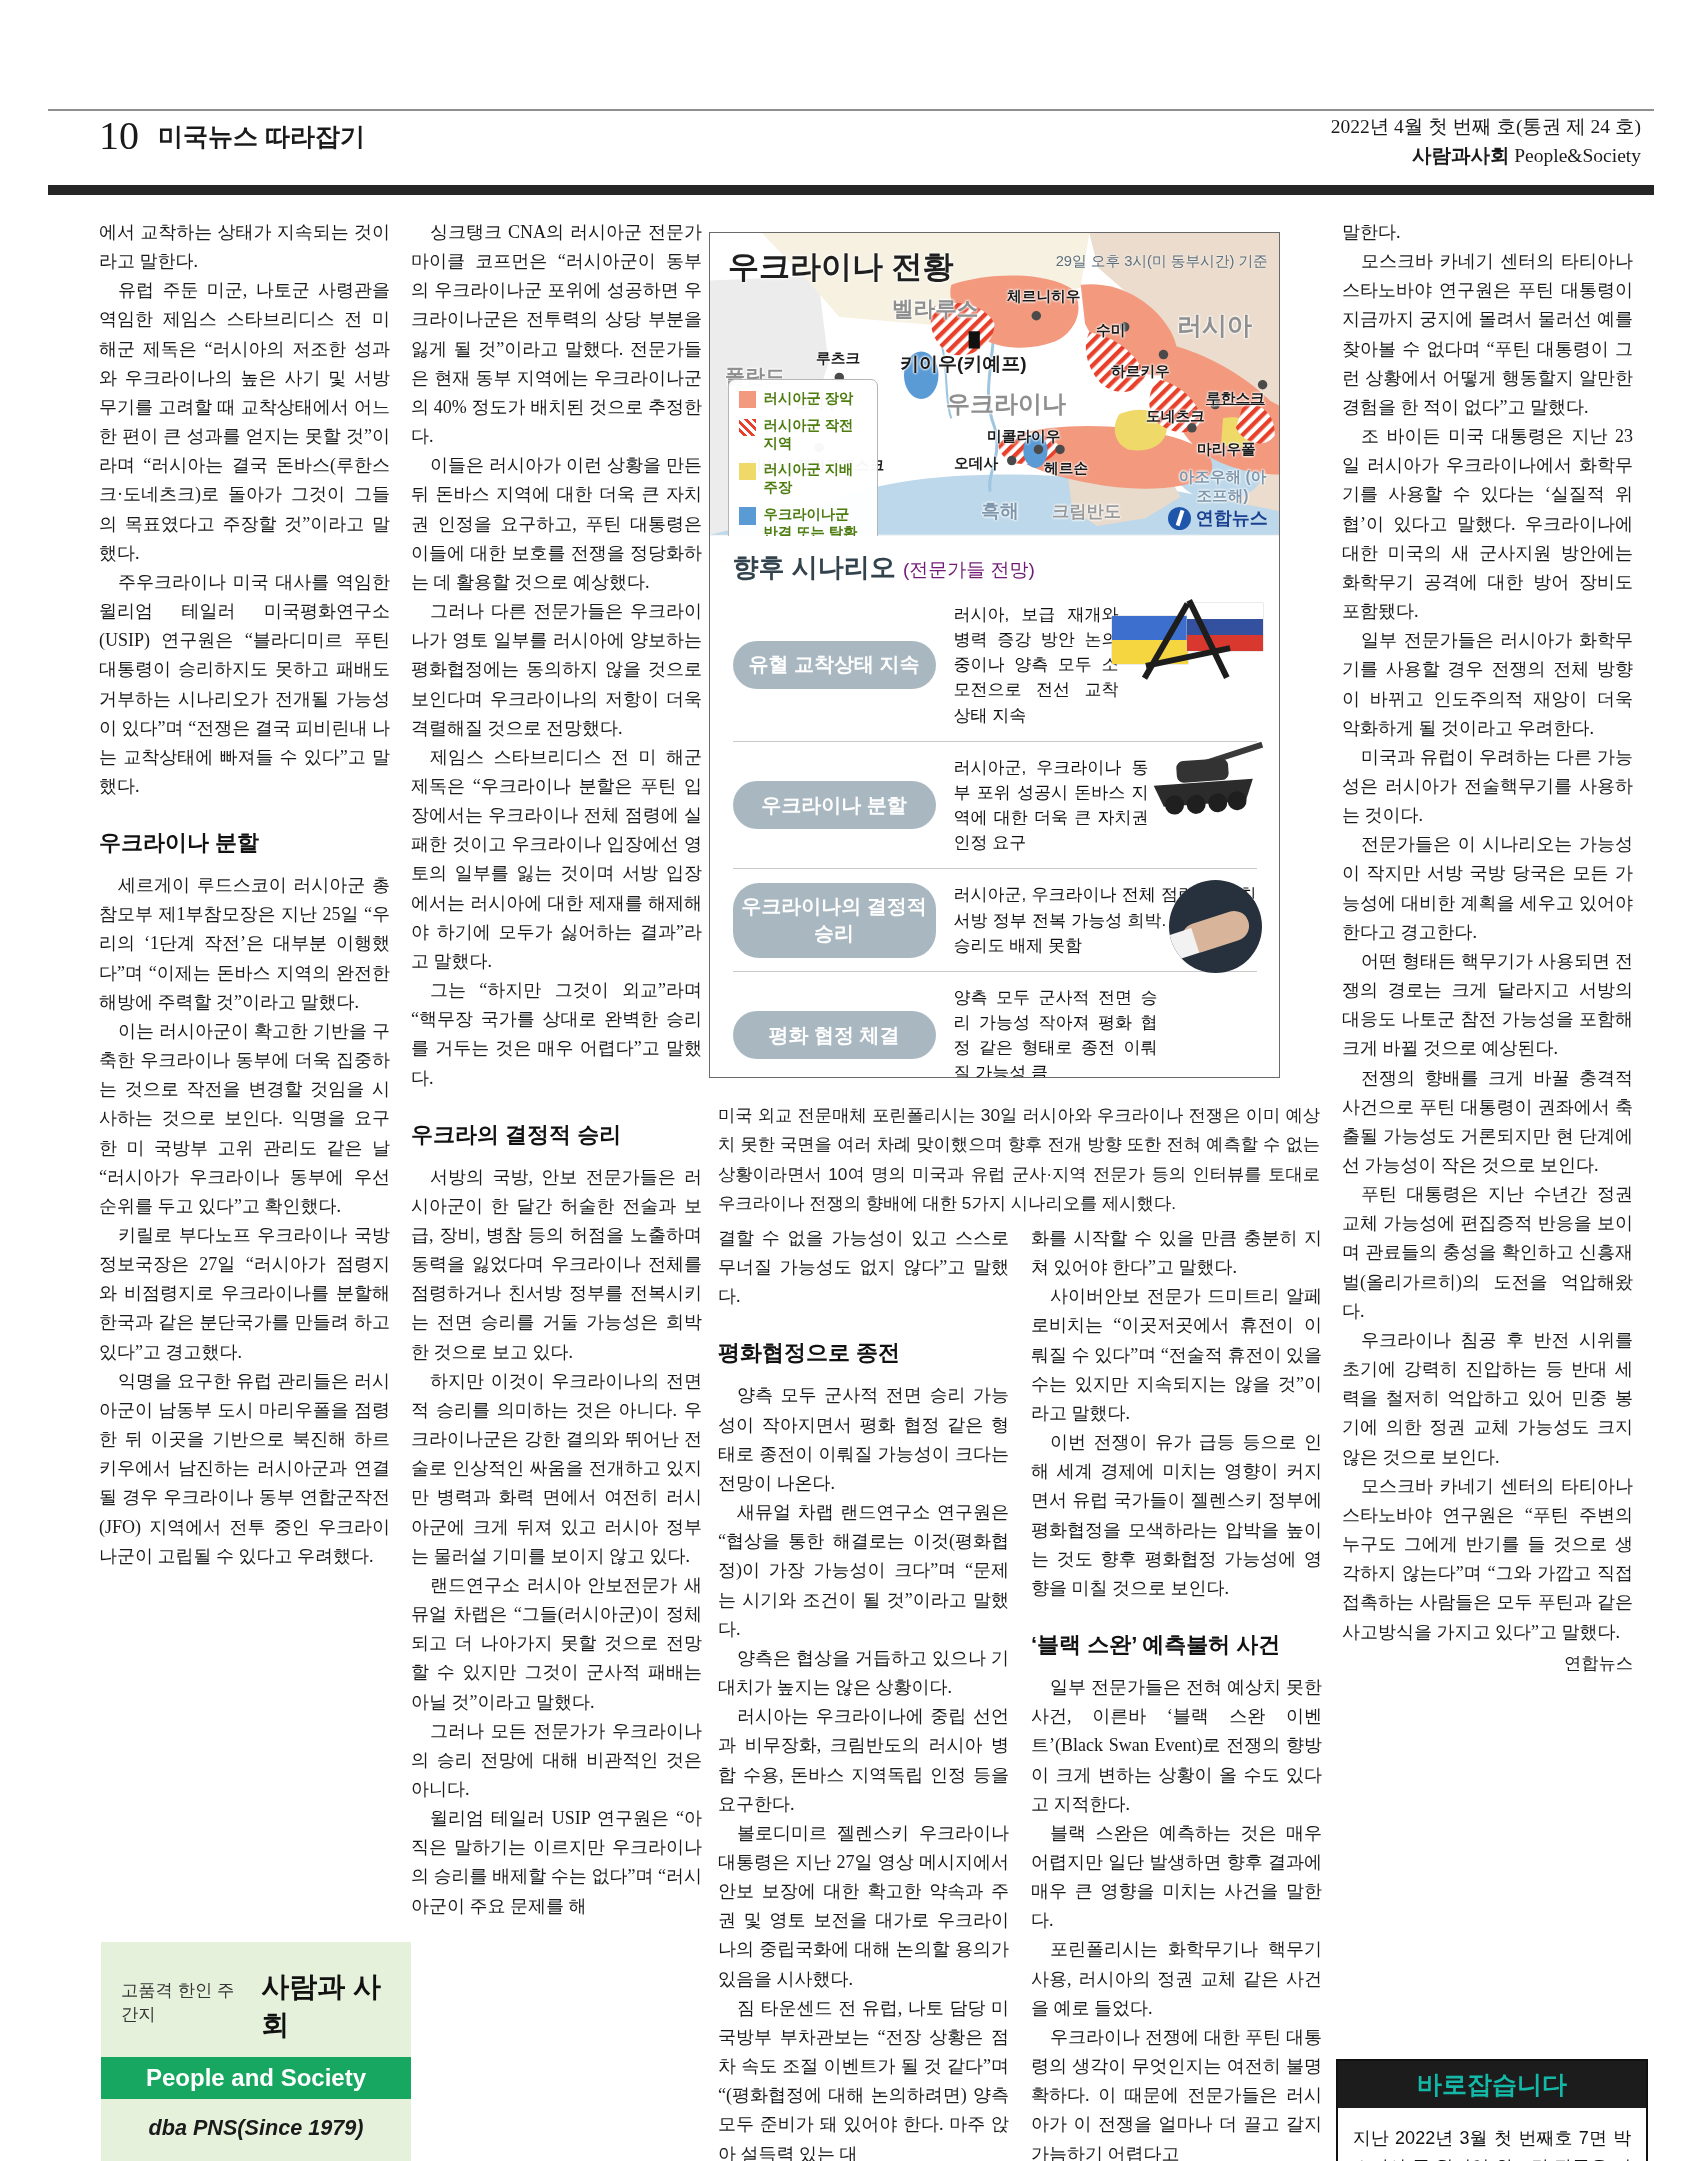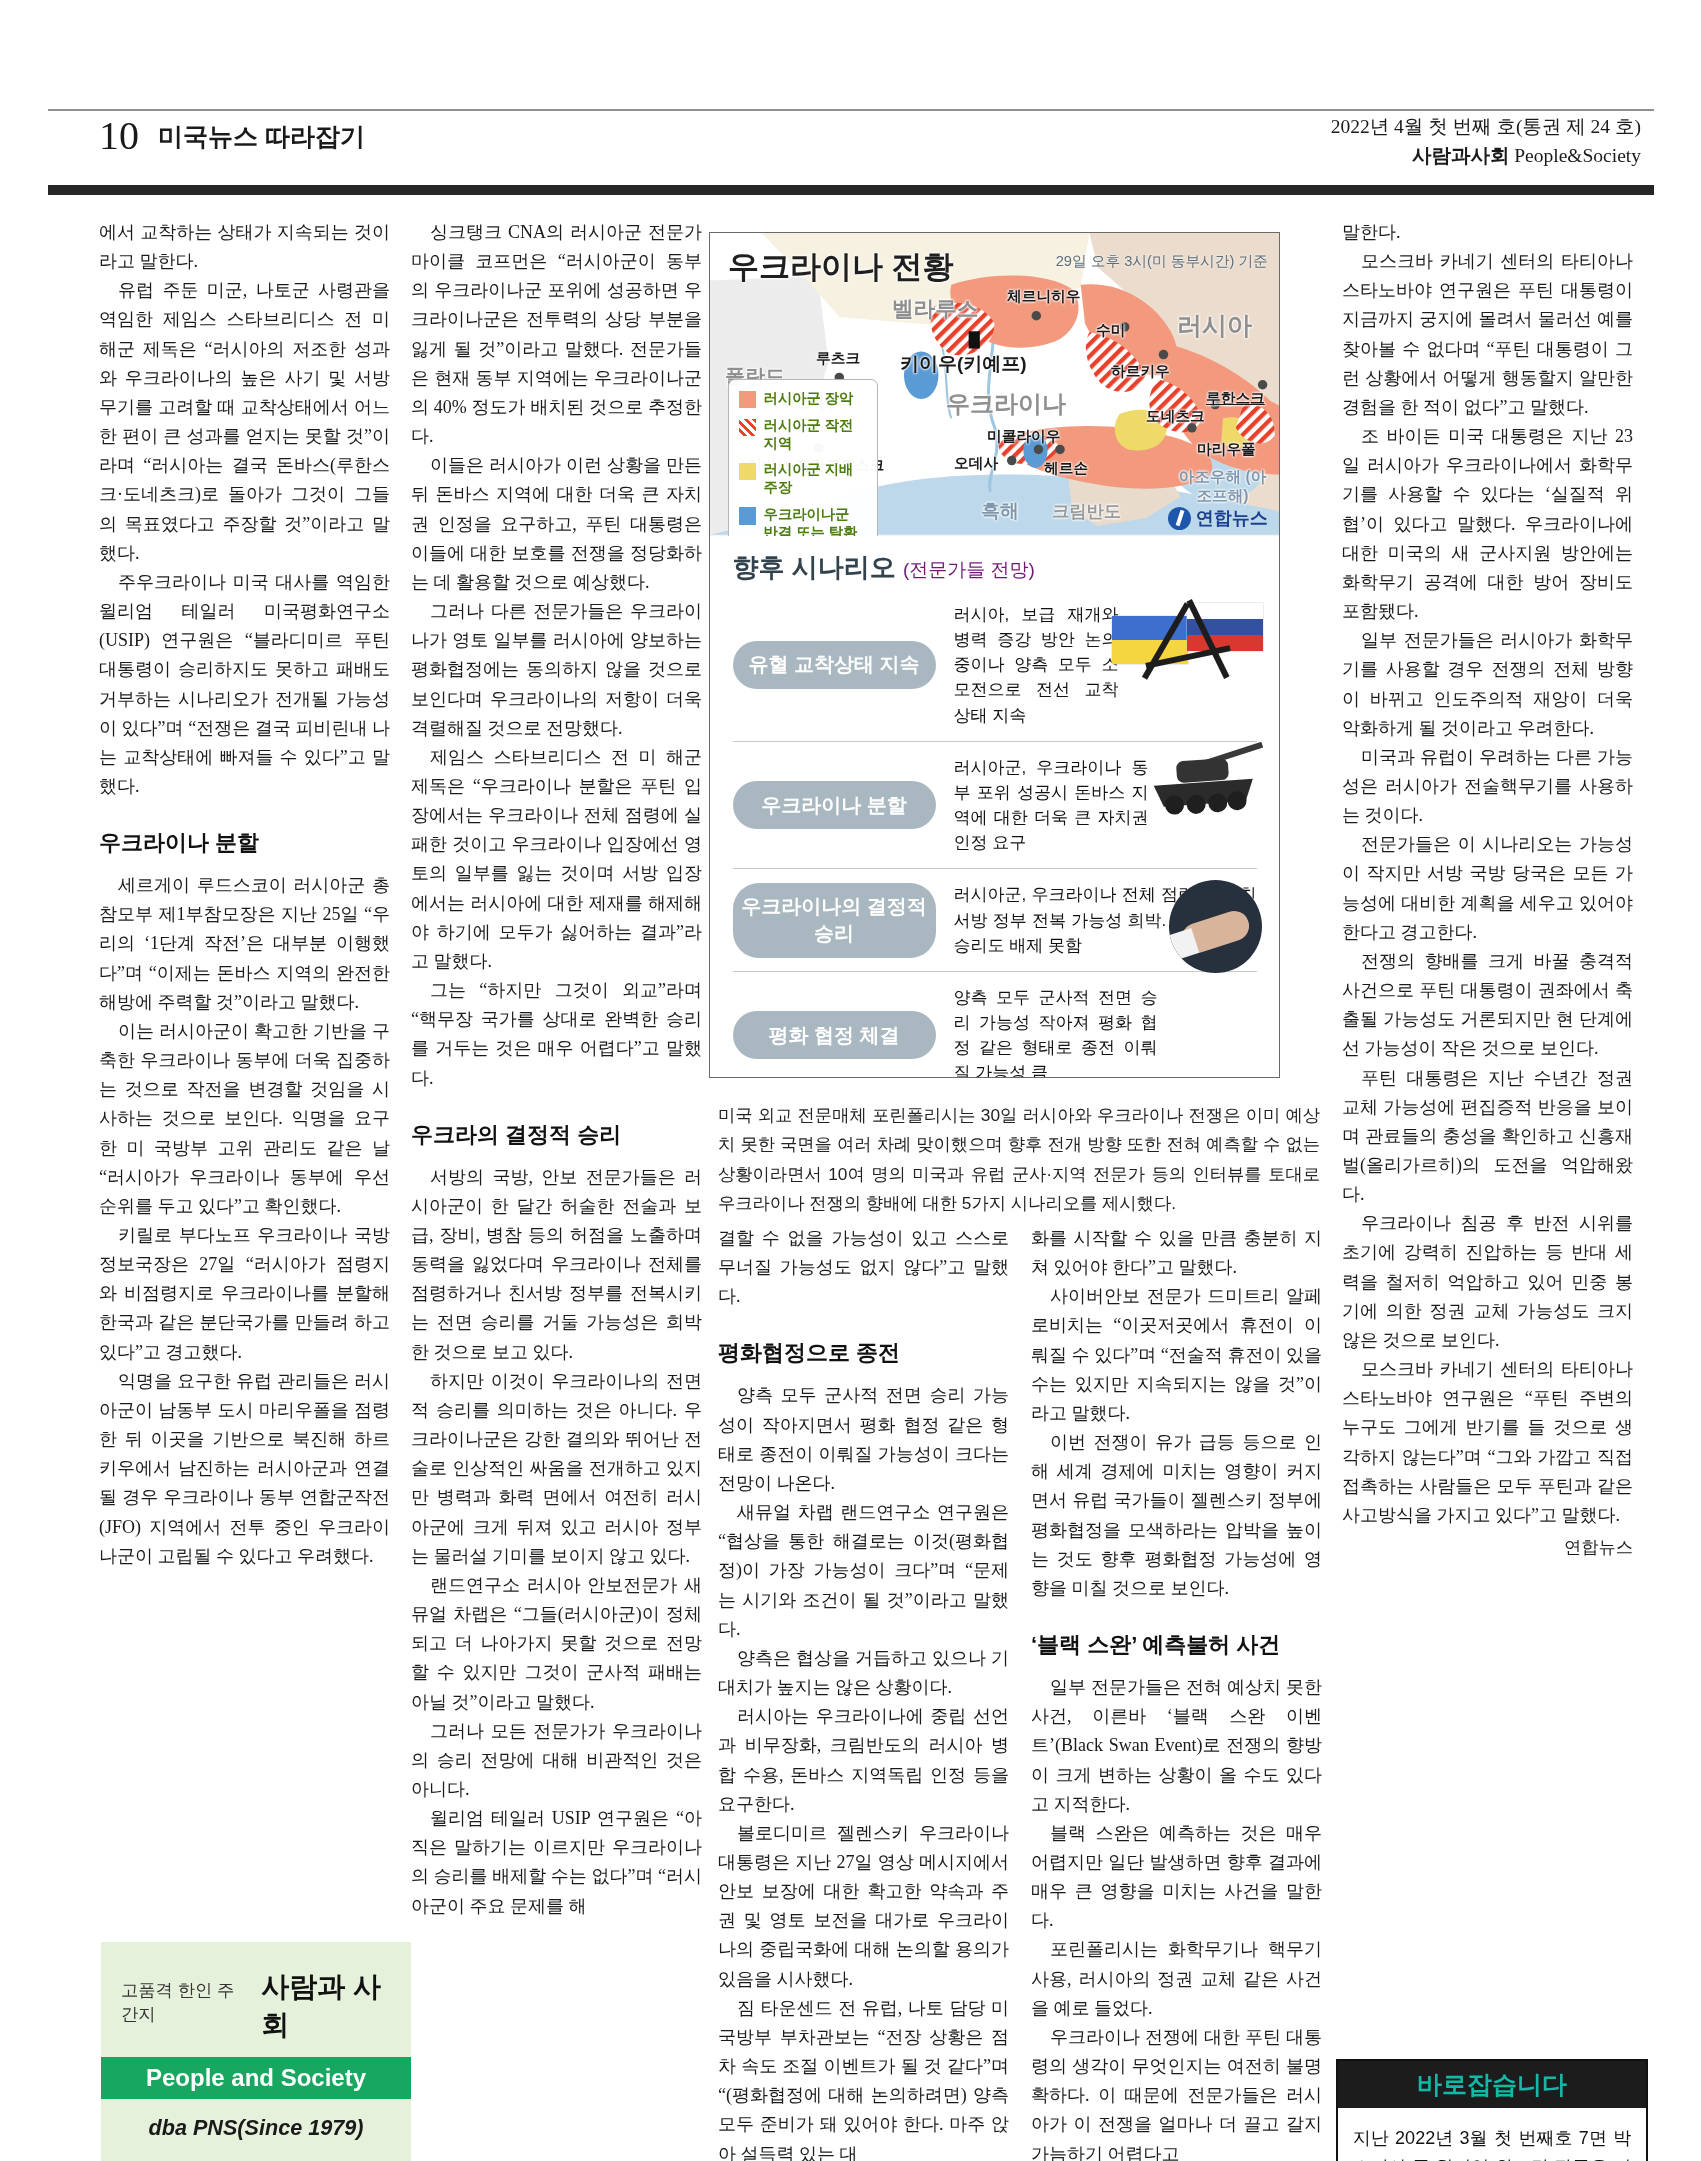--- a/index.html
+++ b/index.html
@@ -338,20 +338,21 @@
       <p>우크라이나 전쟁에 대한 푸틴 대통령의 생각이 무엇인지는 여전히 불명확하다. 이 때문에 전문가들은 러시아가 이 전쟁을 얼마나 더 끌고 갈지 가늠하기 어렵다고</p>
     </div>
   <div class="col" id="col5">
     <div>
         <p class="noindent">말한다.</p>
         <p>모스크바 카네기 센터의 타티아나 스타노바야 연구원은 푸틴 대통령이 지금까지 궁지에 몰려서 물러선 예를 찾아볼 수 없다며 “푸틴 대통령이 그런 상황에서 어떻게 행동할지 알만한 경험을 한 적이 없다”고 말했다.</p>
         <p>조 바이든 미국 대통령은 지난 23일 러시아가 우크라이나에서 화학무기를 사용할 수 있다는 ‘실질적 위협’이 있다고 말했다. 우크라이나에 대한 미국의 새 군사지원 방안에는 화학무기 공격에 대한 방어 장비도 포함됐다.</p>
         <p>일부 전문가들은 러시아가 화학무기를 사용할 경우 전쟁의 전체 방향이 바뀌고 인도주의적 재앙이 더욱 악화하게 될 것이라고 우려한다.</p>
         <p>미국과 유럽이 우려하는 다른 가능성은 러시아가 전술핵무기를 사용하는 것이다.</p>
         <p>전문가들은 이 시나리오는 가능성이 작지만 서방 국방 당국은 모든 가능성에 대비한 계획을 세우고 있어야 한다고 경고한다.</p>
+        <p>어떤 형태든 핵무기가 사용되면 전쟁의 경로는 크게 달라지고 서방의 대응도 나토군 참전 가능성을 포함해 크게 바뀔 것으로 예상된다.</p>
         <p>전쟁의 향배를 크게 바꿀 충격적 사건으로 푸틴 대통령이 권좌에서 축출될 가능성도 거론되지만 현 단계에선 가능성이 작은 것으로 보인다.</p>
         <p>푸틴 대통령은 지난 수년간 정권 교체 가능성에 편집증적 반응을 보이며 관료들의 충성을 확인하고 신흥재벌(올리가르히)의 도전을 억압해왔다.</p>
         <p>우크라이나 침공 후 반전 시위를 초기에 강력히 진압하는 등 반대 세력을 철저히 억압하고 있어 민중 봉기에 의한 정권 교체 가능성도 크지 않은 것으로 보인다.</p>
         <p>모스크바 카네기 센터의 타티아나 스타노바야 연구원은 “푸틴 주변의 누구도 그에게 반기를 들 것으로 생각하지 않는다”며 “그와 가깝고 직접 접촉하는 사람들은 모두 푸틴과 같은 사고방식을 가지고 있다”고 말했다.</p>
       </div>
     <div class="credit">연합뉴스</div>
   </div>
 
   <div id="pubbox">
     <div class="pub-top">

